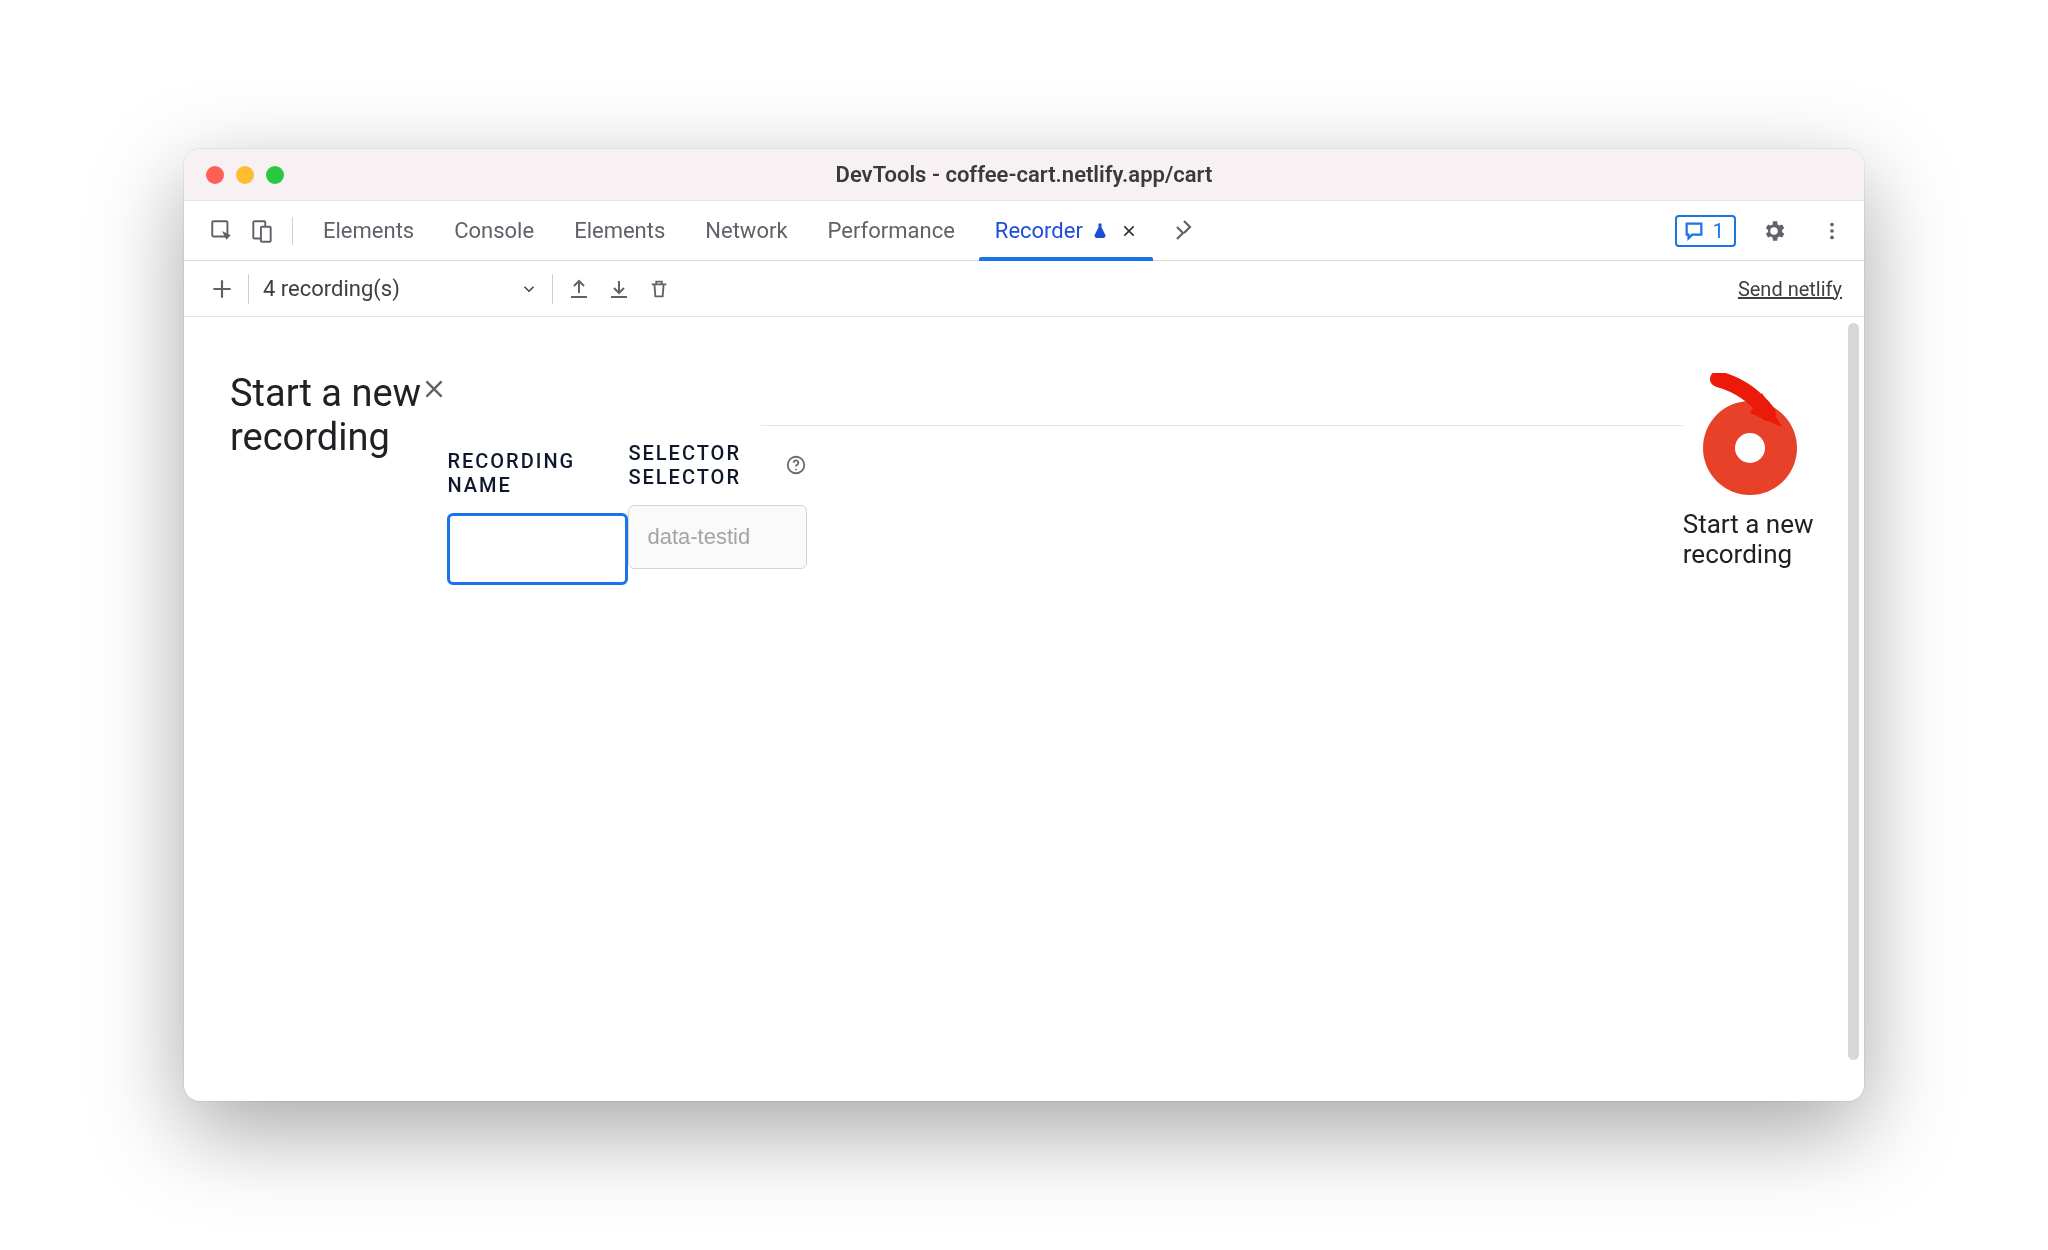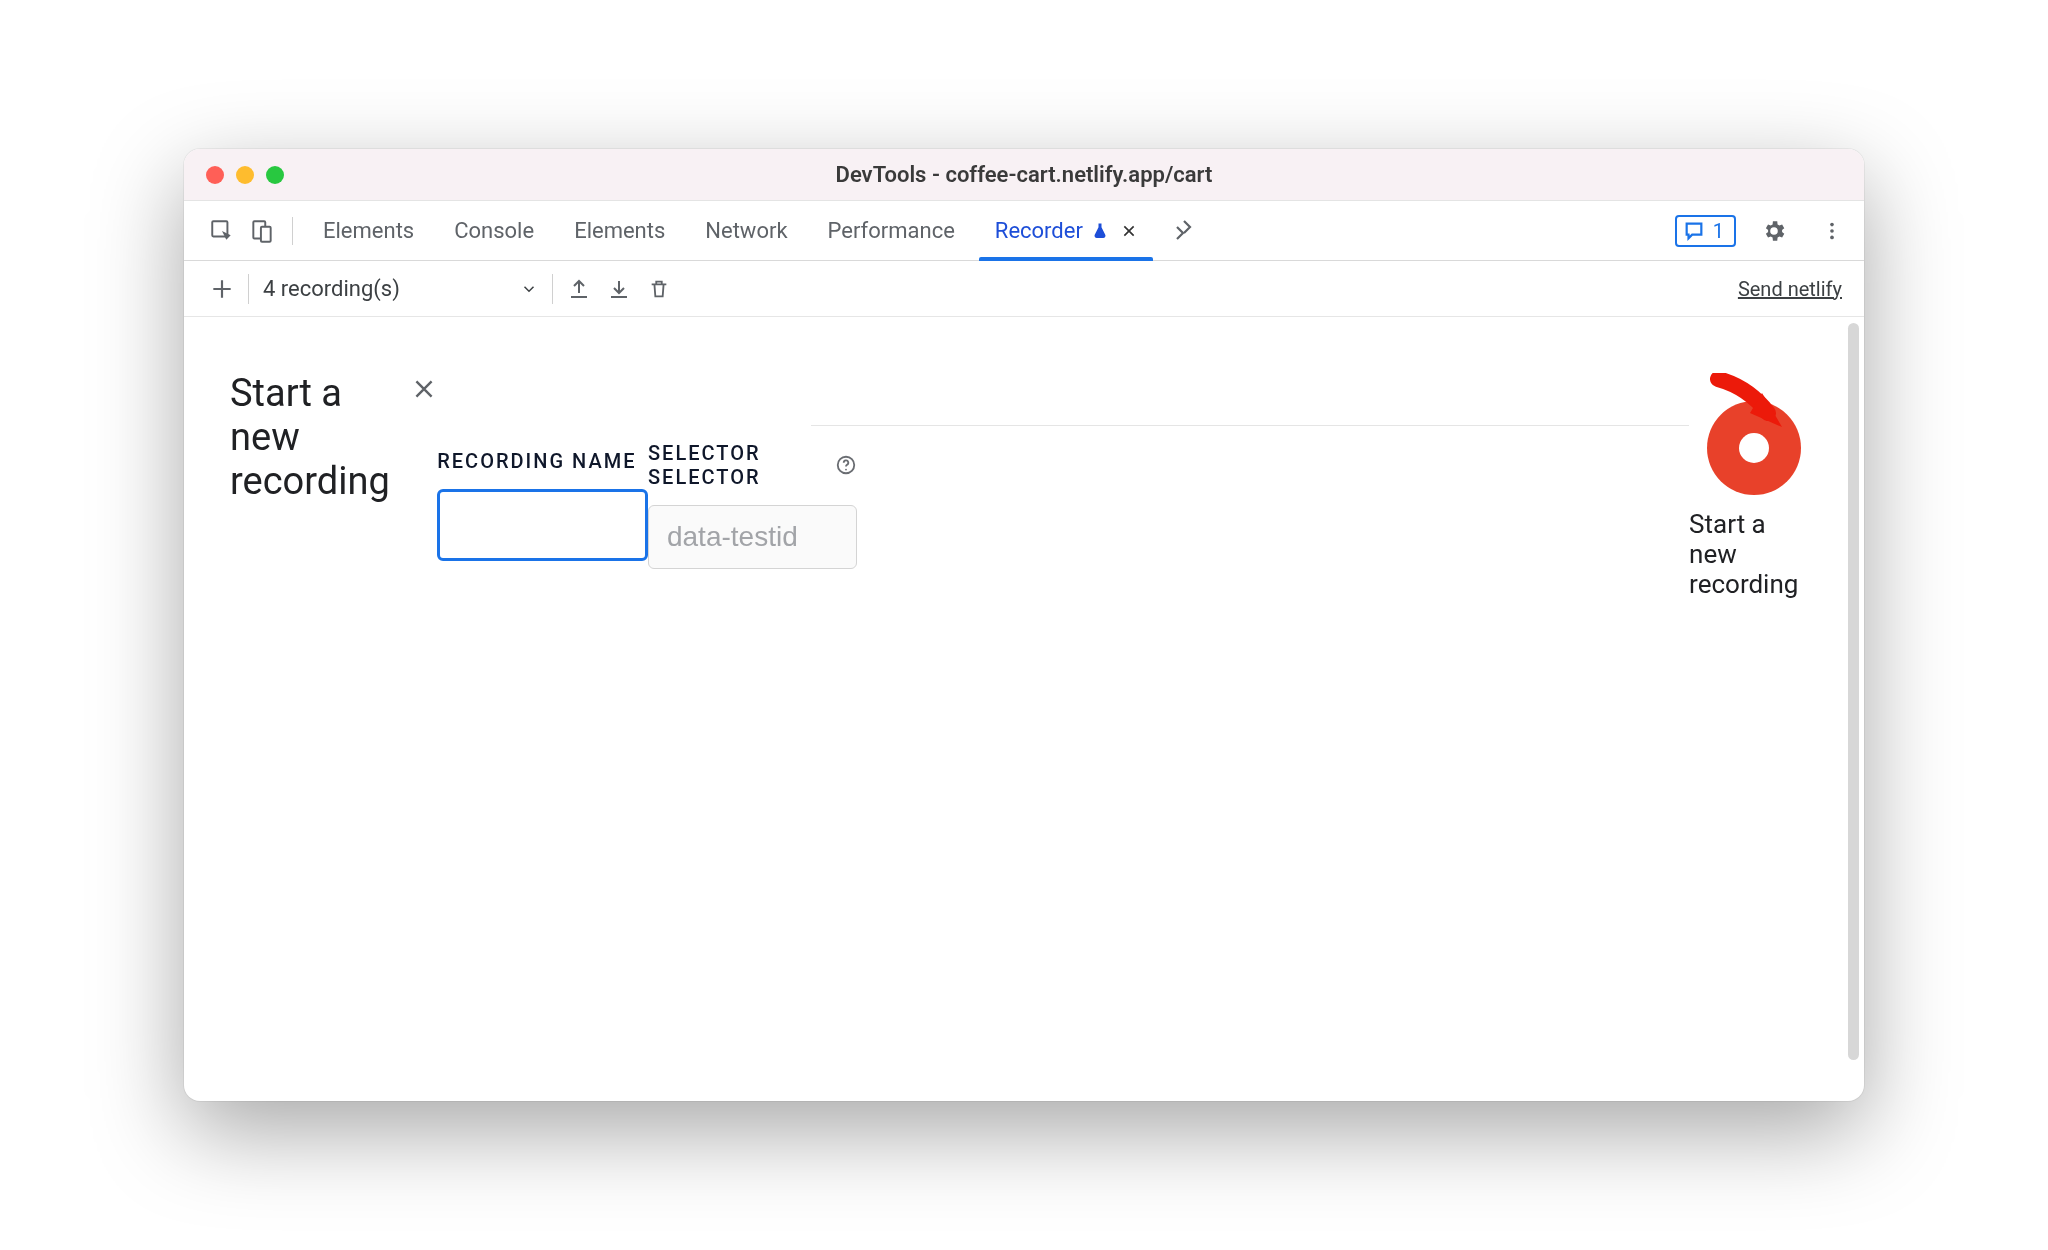--- a/index.html
+++ b/index.html
@@ -191,21 +191,21 @@
     display:flex;
     align-items:center;
     gap:10px;
   }
   .text-input {
     margin-top: 16px;
     width: 100%;
     height: 72px;
     border: 3px solid #1a73e8;
     border-radius: 6px;
-    font-size: 28px;
+    font-size: 22px;
     padding: 0 18px;
     outline: none;
     background:#fff;
   }
   .text-input.plain {
     border: 1px solid #d4d4d4;
     background: #fafafa;
     color: #333;
     height: 64px;
   }

